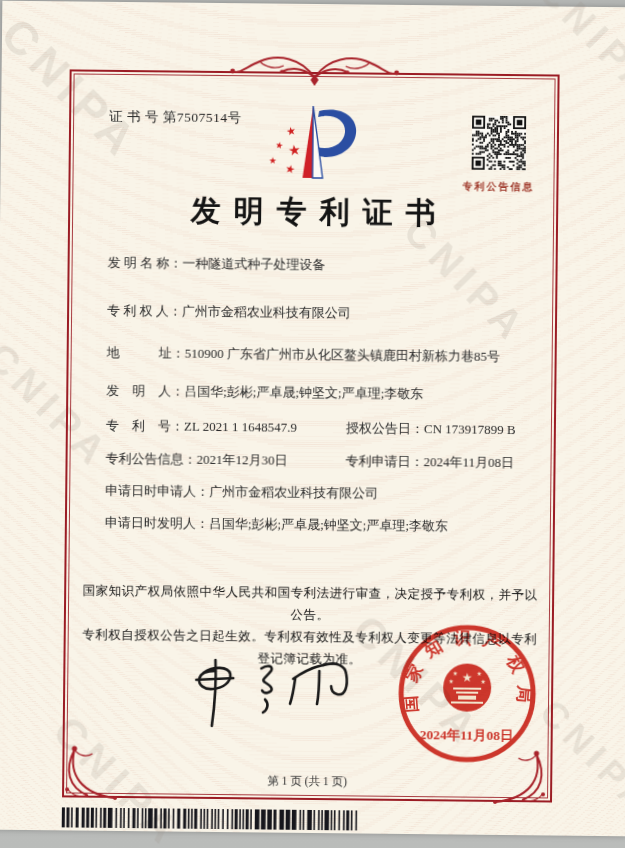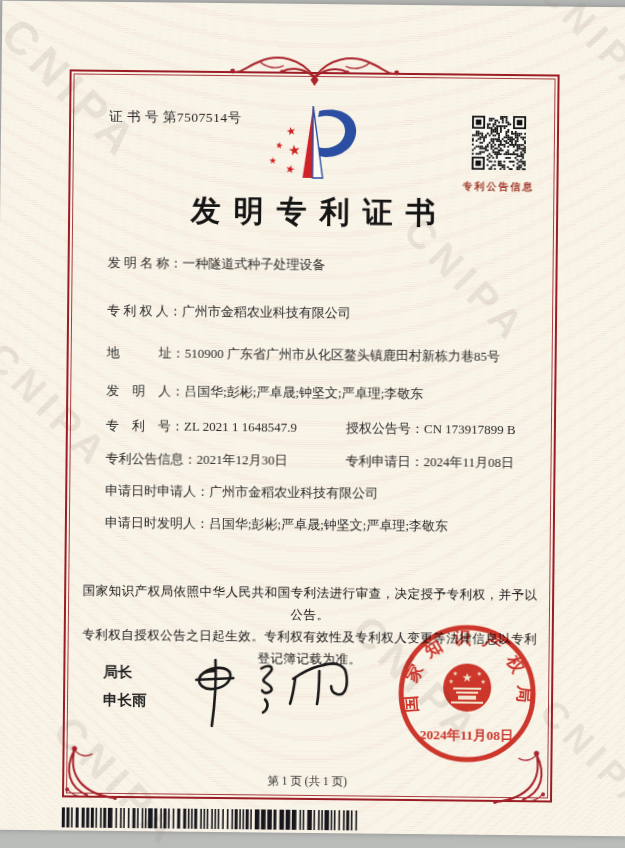--- a/index.html
+++ b/index.html
@@ -406,43 +406,39 @@
         <span class="lbl">专 利 权 人：</span><span>广州市金稻农业科技有限公司</span>
       </div>
       <div class="row" style="margin-bottom:20px;">
         <span class="lbl">地　　　址：</span><span>510900 广东省广州市从化区鳌头镇鹿田村新栋力巷85号</span>
       </div>
       <div class="row" style="margin-bottom:17px;">
         <span class="lbl">发　明　人：</span><span>吕国华;彭彬;严卓晟;钟坚文;严卓理;李敬东</span>
       </div>
       <div class="row row2" style="margin-bottom:15px;">
         <span class="cell-l"><span class="lbl">专　利　号：</span><span>ZL 2021 1 1648547.9</span></span>
-        <span><span class="lbl">授权公告号：</span><span>CN 173917899 B</span></span>
+        <span><span class="lbl">授权公告日：</span><span>CN 173917899 B</span></span>
       </div>
       <div class="row row2" style="margin-bottom:14px;">
         <span class="cell-l"><span class="lbl">专利公告信息：</span><span>2021年12月30日</span></span>
         <span><span class="lbl">专利申请日：</span><span>2024年11月08日</span></span>
       </div>
       <div class="row" style="margin-bottom:14px;">
         <span class="lbl">申请日时申请人：</span><span>广州市金稻农业科技有限公司</span>
       </div>
       <div class="row">
         <span class="lbl">申请日时发明人：</span><span>吕国华;彭彬;严卓晟;钟坚文;严卓理;李敬东</span>
       </div>
     </div>
 
     <div class="statement">
       <div>国家知识产权局依照中华人民共和国专利法进行审查，决定授予专利权，并予以公告。</div>
       <div>专利权自授权公告之日起生效。专利权有效性及专利权人变更等法律信息以专利登记簿记载为准。</div>
     </div>
 
-    <div class="director">
-      <div>局长</div>
-      <div>申长雨</div>
-    </div>
 
     <svg class="sigsvg" width="190" height="100" viewBox="0 0 190 100">
       <g fill="none" stroke="#1a1a1a" stroke-width="2.6" stroke-linecap="round">
         <path d="M30,40 C40,33 55,33 57,41 C58,49 50,55 40,56 C31,57 25,52 26,46 C27,41 33,38 42,38"></path>
         <path d="M23,47 L60,45"></path>
         <path d="M42,27 C43,45 42,70 39,93"></path>
         <path d="M88,35 C94,31 100,32 98,37 C93,44 87,46 92,49 C99,53 101,57 95,59 C92,60 90,59 89,57"></path>
         <path d="M92,66 C96,70 95,76 90,79"></path>
         <path d="M122,44 C121,52 120,61 117,70"></path>
         <path d="M120,45 C130,38 140,33 150,31"></path>

